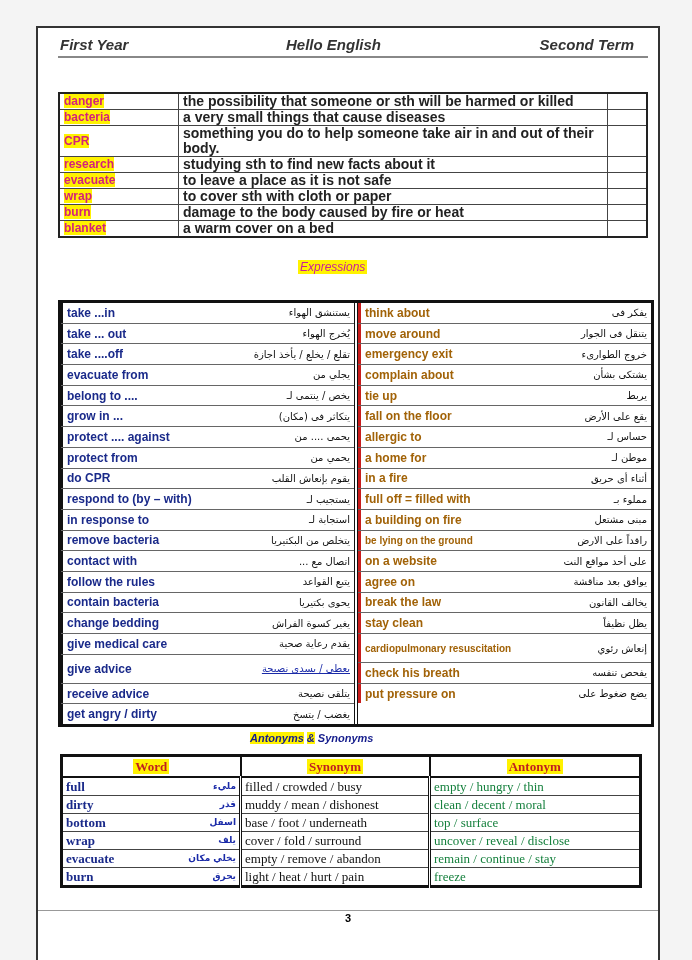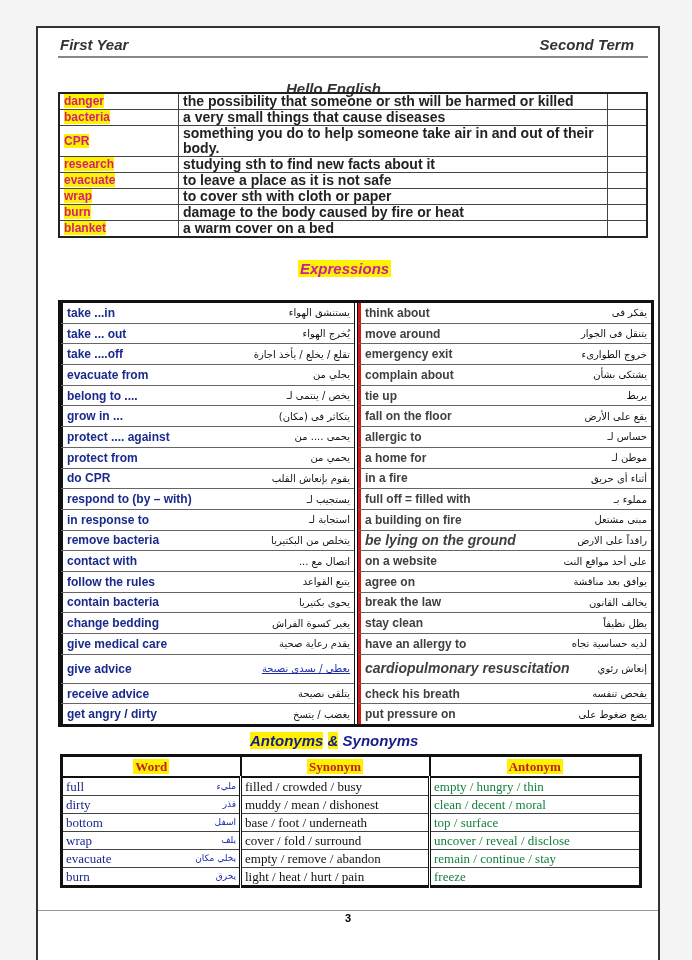--- a/index.html
+++ b/index.html
@@ -1,57 +1,57 @@
 <!DOCTYPE html>
 <html><head>
 <meta charset="utf-8">
 <style>
   html, body { margin:0; padding:0; background:#f4f4f4; }
   body { width:692px; height:960px; position:relative; overflow:hidden; font-family:"Liberation Sans", sans-serif; }
   .page { position:absolute; left:36px; top:26px; width:620px; height:934px; background:#fff; border-left:2px solid #333; border-right:2px solid #333; border-top:2px solid #333; }
   .header { position:absolute; left:20px; top:6px; width:590px; height:22px; border-bottom:2px solid #888; font-style:italic; font-weight:bold; font-size:15px; color:#333; }
   .header span { position:absolute; top:2px; }
   .h-left { left:2px; }
-  .h-mid { left:228px;margin-top:44px; }
+  .h-mid { left:228px; }
   .h-right { right:14px; }
 
   
   table { border-collapse:collapse; }
   .vocab { position:absolute; left:20px; top:64px; width:590px; border:2px solid #222; }
   .vocab td { border:1px solid #444; font-size:14px; font-weight:bold; color:#222; padding:0 4px; line-height:15px; vertical-align:middle; }
   .vocab td.w { width:110px; color:#d4207a; font-size:12px; }
   .vocab td.w span { background:#fff200; }
   .vocab td.e { width:30px; }
 
-  .expr-title { position:absolute; left:260px; top:232px; font-style:italic; font-weight:bold; font-size:15px; color:#c8209a; background:#fff200; padding:0 2px; }
+  .expr-title { position:absolute; left:260px; top:232px; font-style:italic; font-weight:normal; font-size:12px; color:#c8209a; background:#fff200; padding:0 2px; }
 
   
   .expr { position:absolute; left:20px; top:272px; width:590px; border:3px solid #111; background:#fff; }
   .expr-inner { display:flex; }
   .col { width:50%; }
   .col.left { border-right:4px double #111; }
   .row { display:flex; justify-content:space-between; border-bottom:1px solid #666; height:19.7px; align-items:center; font-size:12px; font-weight:bold; }
   .row.tall { height:28px; }
   .row:last-child { border-bottom:none; }
   .en { padding-left:4px; white-space:nowrap; }
   .left .en { color:#1a2a8a; border-left:2px solid #111; height:100%; display:flex; align-items:center; }
-  .right .en { color:#404040; border-left:3px solid #c81c1c; height:100%; display:flex; align-items:center; }
-  .right .en.small { font-size:14px; line-height:13px;font-style:italic; }
+  .right .en { color:#a16207; border-left:3px solid #c81c1c; height:100%; display:flex; align-items:center; }
+  .right .en.small { font-size:10px; line-height:13px; }
   .ar { direction:rtl; font-size:10px; font-weight:normal; color:#111; padding-right:4px; white-space:nowrap; font-family:"DejaVu Sans", sans-serif; }
   .ar.blue { color:#1a2aa8;text-decoration:underline; }
 
-  .syn-title { position:absolute; left:212px; top:704px; font-style:italic; font-weight:bold; font-size:15px; color:#141c8c; }
+  .syn-title { position:absolute; left:212px; top:704px; font-style:italic; font-weight:bold; font-size:11px; color:#141c8c; }
   .syn-title .hl { background:#fff200; }
 
   
   .syn { position:absolute; left:22px; top:726px; width:582px; border:3px solid #111; }
   .syn th { border:2px solid #111; font-family:"Liberation Serif", serif; font-size:13px; font-weight:bold; color:#c02020; height:17px; }
   .syn th span { background:#fff200; padding:0 2px; }
   .syn td { border:1px solid #444; font-family:"Liberation Serif", serif; font-size:13px; height:17px; padding:0 3px; line-height:17px; white-space:nowrap; }
-  .syn td.word { color:#1a2a8a; font-weight:normal; width:170px; border-right:3px double #111; }
+  .syn td.word { color:#1a2a8a; font-weight:bold; width:170px; border-right:3px double #111; }
   .syn td.word .wa { float:right; direction:rtl; font-family:"DejaVu Sans", sans-serif; font-size:9px; color:#1a2aa8; }
   .syn td.s { color:#111; width:180px; border-right:3px double #111; }
   .syn td.a { color:#15803d; }
   .pagenum { position:absolute; left:0; top:882px; width:620px; border-top:1px solid #999; text-align:center; font-size:11px; font-weight:bold; padding-top:1px; }
 </style>
 </head>
 <body>
 
 <div class="page">
   <div class="header">
@@ -248,24 +248,20 @@
             <span class="en">agree on</span>
       <span class="ar">يوافق بعد مناقشة</span>
           </div>
           <div class="row">
             <span class="en">break the law</span>
       <span class="ar">يخالف القانون</span>
           </div>
           <div class="row">
             <span class="en">stay clean</span>
       <span class="ar">يظل نظيفاً</span>
-          </div>
-          <div class="row">
-            <span class="en">have an allergy to</span>
-      <span class="ar">لديه حساسية تجاه</span>
           </div>
           <div class="row tall">
             <span class="en small">cardiopulmonary resuscitation</span>
       <span class="ar">إنعاش رئوي</span>
           </div>
           <div class="row">
             <span class="en">check his breath</span>
       <span class="ar">يفحص تنفسه</span>
           </div>
           <div class="row">

